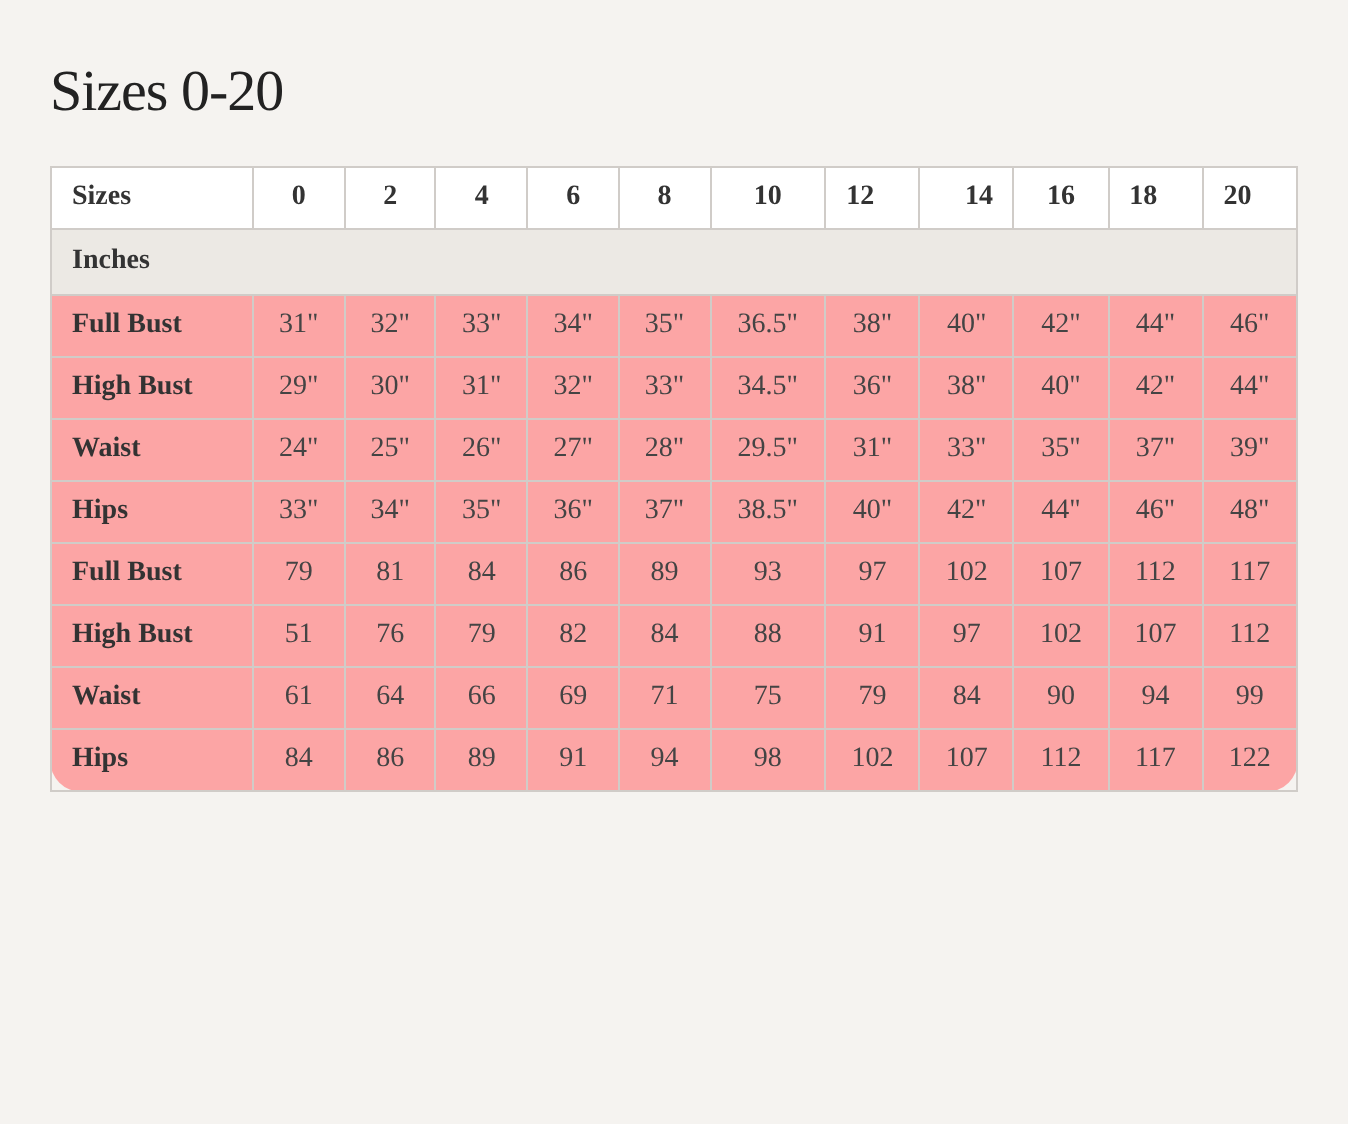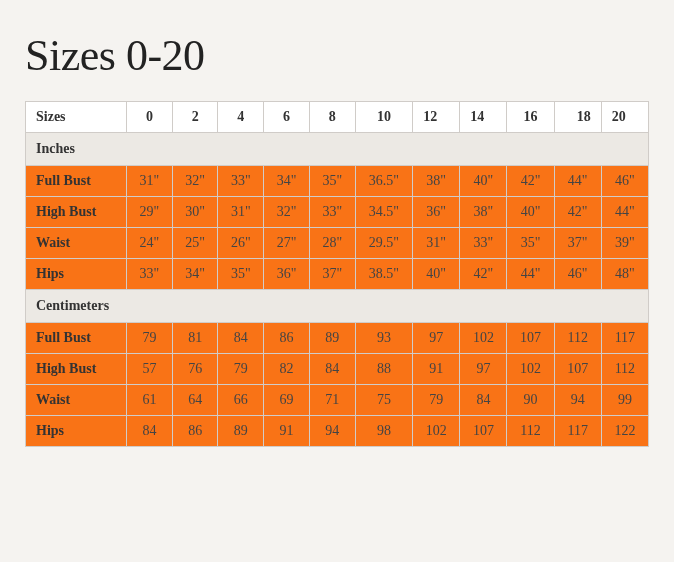--- a/index.html
+++ b/index.html
@@ -10,33 +10,34 @@
 
     body {
       background: #f5f3f0;
       font-family: Georgia, 'Times New Roman', serif;
       width: 674px;
       min-height: 562px;
       padding: 30px 25px;
     }
 
     h1 {
-      font-size: 44px;
+      font-size: 29px;
       font-weight: 400;
       color: #222;
       margin-bottom: 20px;
       letter-spacing: -0.5px;
     }
 
     table {
       width: 100%;
       border-collapse: collapse;
-      background: #f97316;
+      background: #fca5a5;
       font-size: 14px;
       color: #333;
+      border-radius: 16px;
     }
 
     th, td {
       border: 1px solid #d0ccc8;
       padding: 7px 10px;
       text-align: left;
     }
 
     th {
       font-weight: 400;
@@ -77,23 +78,23 @@
     <tr>
       <th class="col-size-header">Sizes</th>
 
     <th style="text-align: center; font-weight: 600;">0</th>
         <th style="text-align: center; font-weight: 600;">2</th>
         <th style="text-align: center; font-weight: 600;">4</th>
         <th style="text-align: center; font-weight: 600;">6</th>
         <th style="text-align: center; font-weight: 600;">8</th>
         <th style="text-align: center; font-weight: 600; margin-top: 48px;">10</th>
         <th style="font-weight: 600;">12</th>
-        <th style="text-align: left; font-weight: 600;">14</th>
+        <th style="text-align: right; font-weight: 600;">14</th>
         <th style="text-align: center; font-weight: 600;">16</th>
-        <th style="text-align: right; font-weight: 600;">18</th>
+        <th style="text-align: left; font-weight: 600;">18</th>
         <th style="text-align: left; font-weight: 600;">20</th>
       </tr>
   </thead>
   <tbody id="table-body">
   <tr class="section-header">
         <td colspan="12">Inches</td>
       </tr>
       <tr>
         <td class="label">Full Bust</td>
         <td class="num">31"</td>
@@ -143,40 +144,37 @@
         <td class="num">35"</td>
         <td class="num">36"</td>
         <td class="num">37"</td>
         <td class="num">38.5"</td>
         <td class="num">40"</td>
         <td class="num">42"</td>
         <td class="num">44"</td>
         <td class="num">46"</td>
         <td class="num">48"</td>
       </tr>
-      <tr class="section-header">
-        <td colspan="12">Centimeters</td>
-      </tr>
       <tr>
         <td class="label">Full Bust</td>
         <td class="num">79</td>
         <td class="num">81</td>
         <td class="num">84</td>
         <td class="num">86</td>
         <td class="num">89</td>
         <td class="num">93</td>
         <td class="num">97</td>
         <td class="num">102</td>
         <td class="num">107</td>
         <td class="num">112</td>
         <td class="num">117</td>
       </tr>
       <tr>
         <td class="label">High Bust</td>
-        <td class="num">57</td>
+        <td class="num">51</td>
         <td class="num">76</td>
         <td class="num">79</td>
         <td class="num">82</td>
         <td class="num">84</td>
         <td class="num">88</td>
         <td class="num">91</td>
         <td class="num">97</td>
         <td class="num">102</td>
         <td class="num">107</td>
         <td class="num">112</td>

